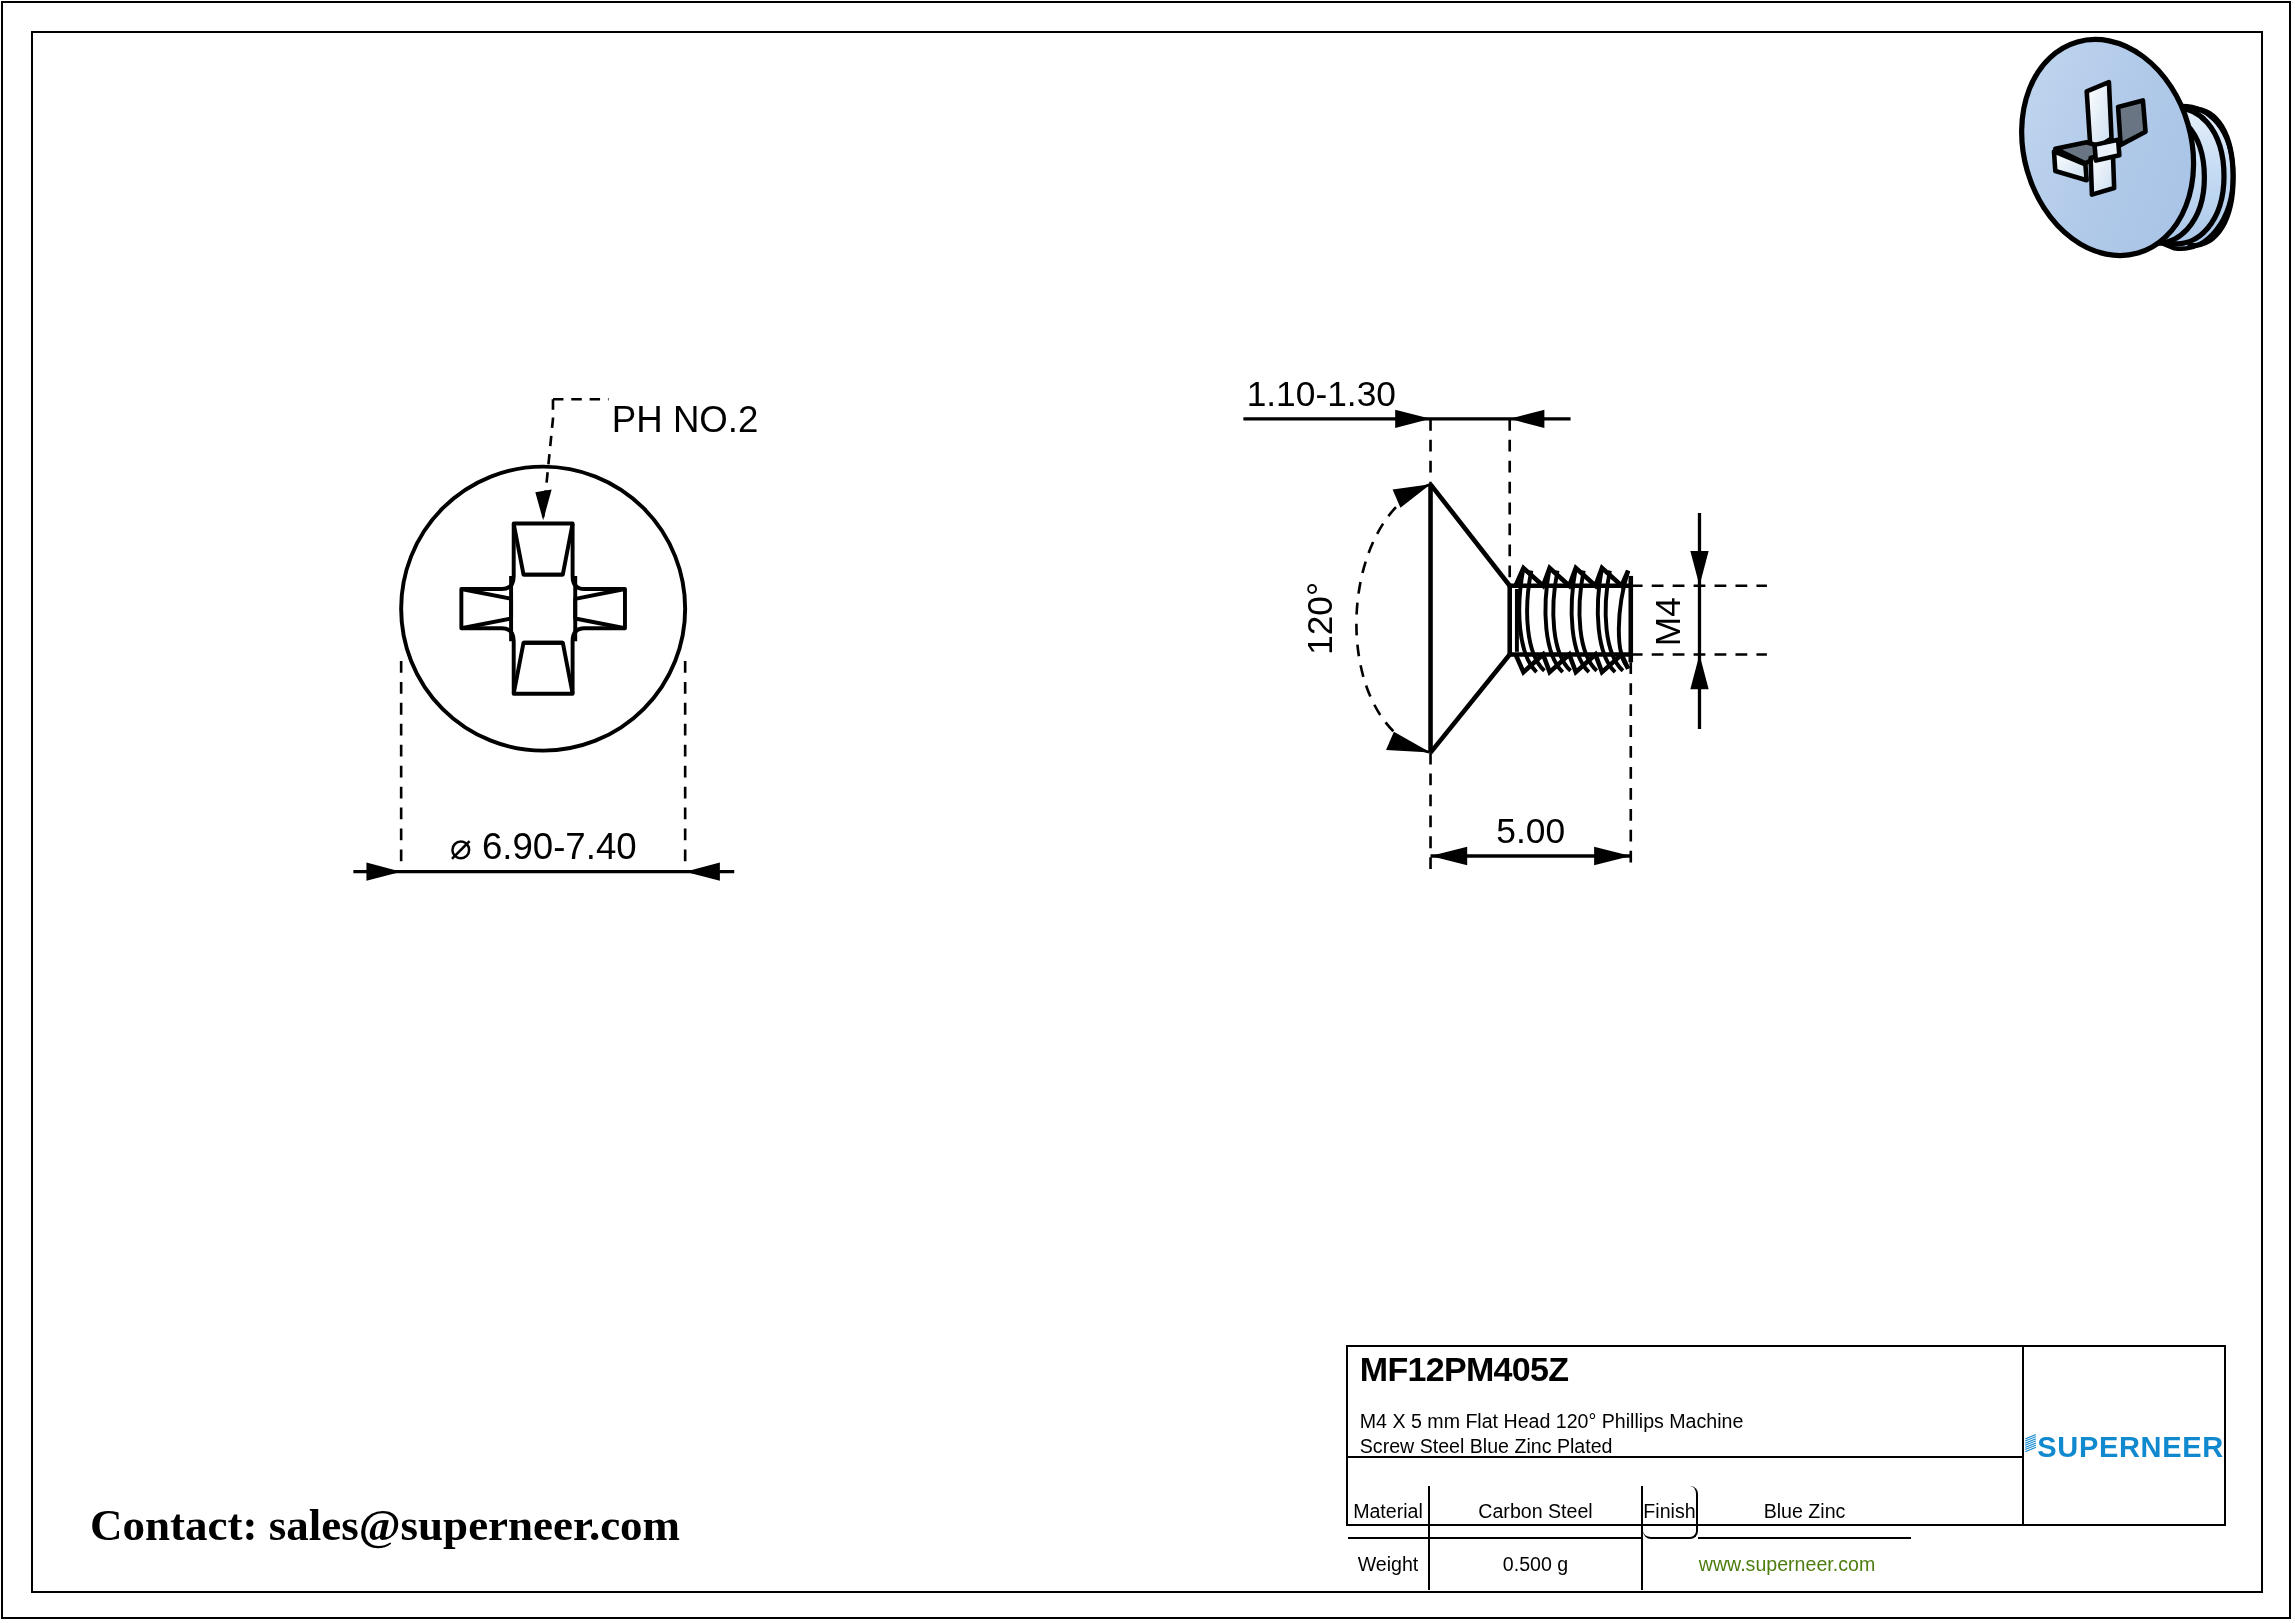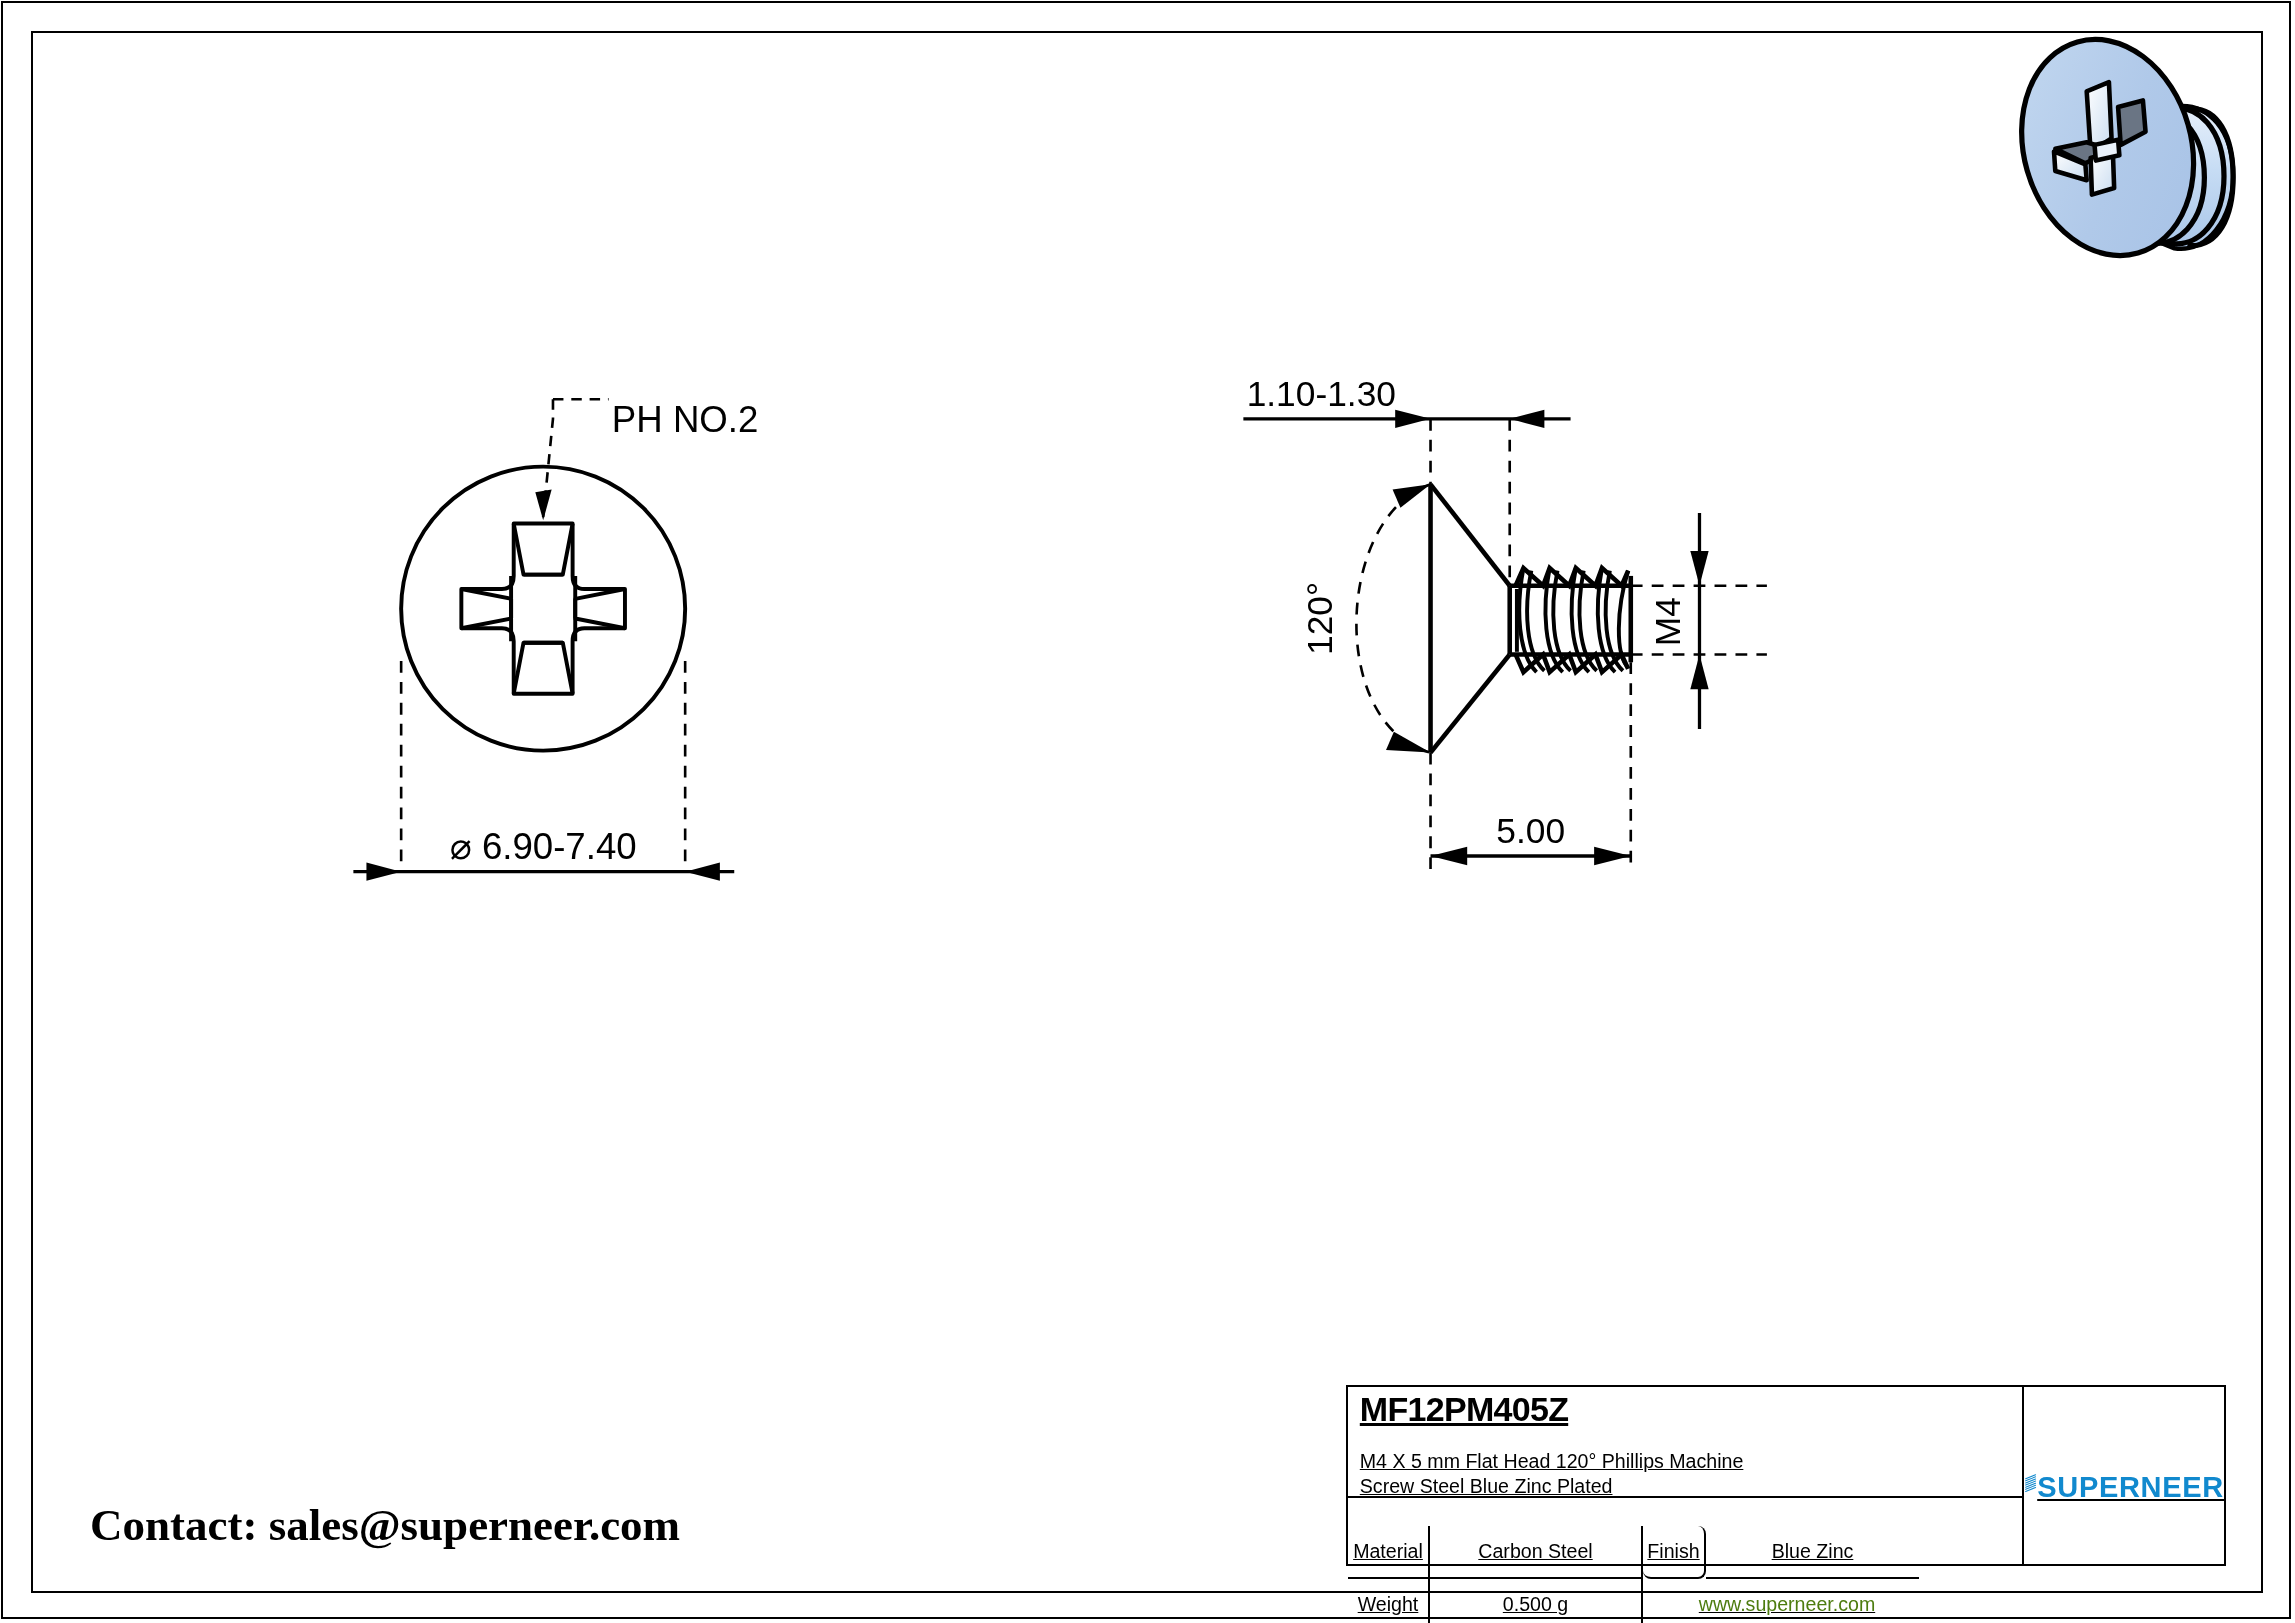--- a/index.html
+++ b/index.html
@@ -14,37 +14,37 @@
 
   
   #drawing{position:absolute;left:0;top:0;width:2295px;height:1623px;}
 
   
   #contact-line{position:absolute;left:90px;top:1499px;
       font-size:45px;font-weight:bold;letter-spacing:0px;white-space:nowrap;
       font-family:Liberation Serif, serif;}
 
   
-  #title-block{position:absolute;left:1346px;top:1385px;width:880px;height:181px;
-      border:2px solid #000;box-sizing:border-box;display:flex;text-decoration:underline;}
+  #title-block{position:absolute;left:1346px;top:1345px;width:880px;height:181px;
+      border:2px solid #000;box-sizing:border-box;display:flex;}
   #tb-left{width:676px;height:100%;box-sizing:border-box;
       border-right:2px solid #000;display:flex;flex-direction:column;}
   #tb-desc{height:111px;box-sizing:border-box;border-bottom:2px solid #000;
       padding:5.2px 0 0 11.8px;}
   #tb-partno{font-size:34px;font-weight:bold;line-height:1.05;letter-spacing:-0.7px;}
   #tb-descline1,#tb-descline2{font-size:19.6px;line-height:1.28;}
   #tb-descline1{margin-top:21px;}
   .tb-row{display:flex;flex:1;}
   .tb-cell{box-sizing:border-box;display:flex;align-items:center;
       justify-content:center;font-size:19.6px;border-right:2px solid #000;
       height:100%;margin-top:28px;}
   .tb-row.first .tb-cell{border-bottom:2px solid #000;}
   .c-label{width:82px;}
   .c-value{width:213px;}
-  .c-label2{width:63px;border-radius:8px;}
+  .c-label2{width:55px;border-radius:8px;}
   .c-value2{width:213px;border-right:none !important;}
   .c-url{width:288px;border-right:none !important;color:#4d7c0f;}
   #tb-logo{width:200px;height:100%;display:flex;flex-direction:row;
       align-items:center;justify-content:flex-start;padding-top:14.4px;
       box-sizing:border-box;}
   #tb-logo-mark{width:73px;height:97px;}
   #tb-logo-text{font-size:29px;font-weight:bold;color:#1189ce;
       letter-spacing:0.7px;margin-top:9.2px;font-family:"Liberation Sans", sans-serif;}
 
   

